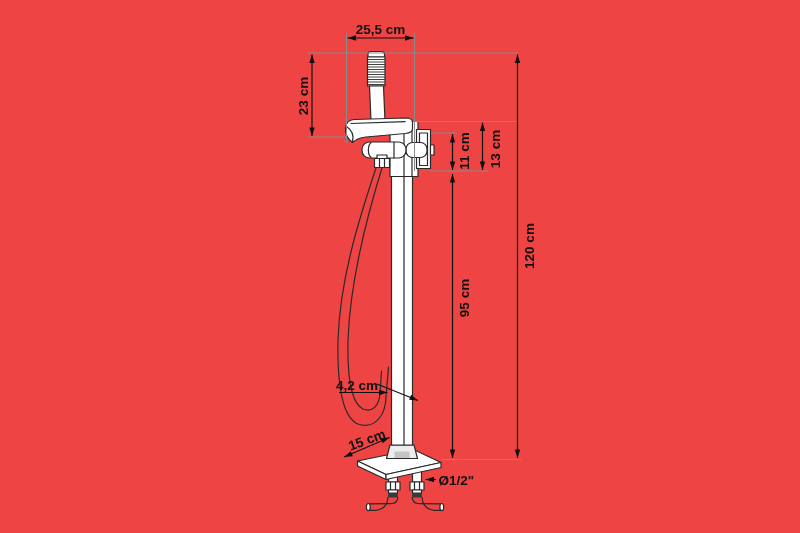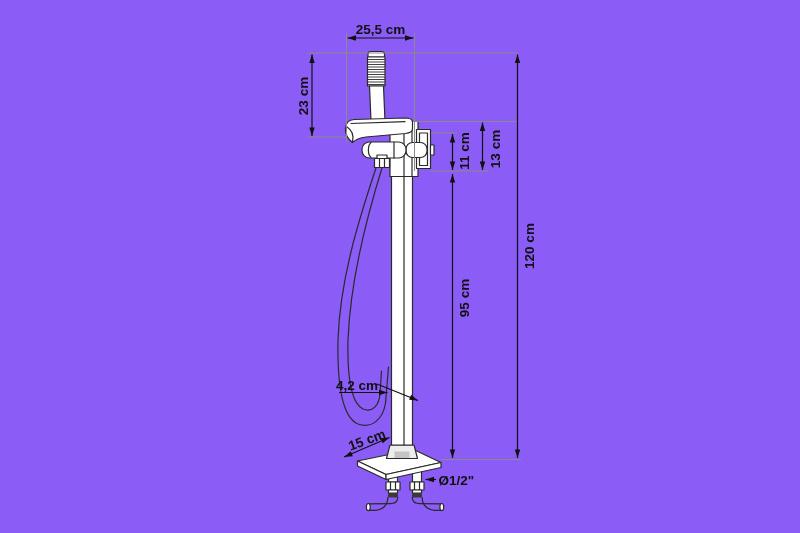--- a/index.html
+++ b/index.html
@@ -1,19 +1,19 @@
 <!DOCTYPE html>
 <html><head>
 <meta charset="utf-8">
 <style>
   html,body{margin:0;padding:0;background:#ffffff;}
   .canvas{
     position:relative;
     width:800px;height:533px;
-    background:#8b5cf6;
+    background:#ef4444;
     font-family:"Liberation Sans", sans-serif;
     overflow:hidden;
   }
   svg{display:block;}
   .dim-text{
     font-family:"Liberation Sans", sans-serif;
     font-weight:bold;
     font-size:13.5px;
     fill:#111111;
   }

